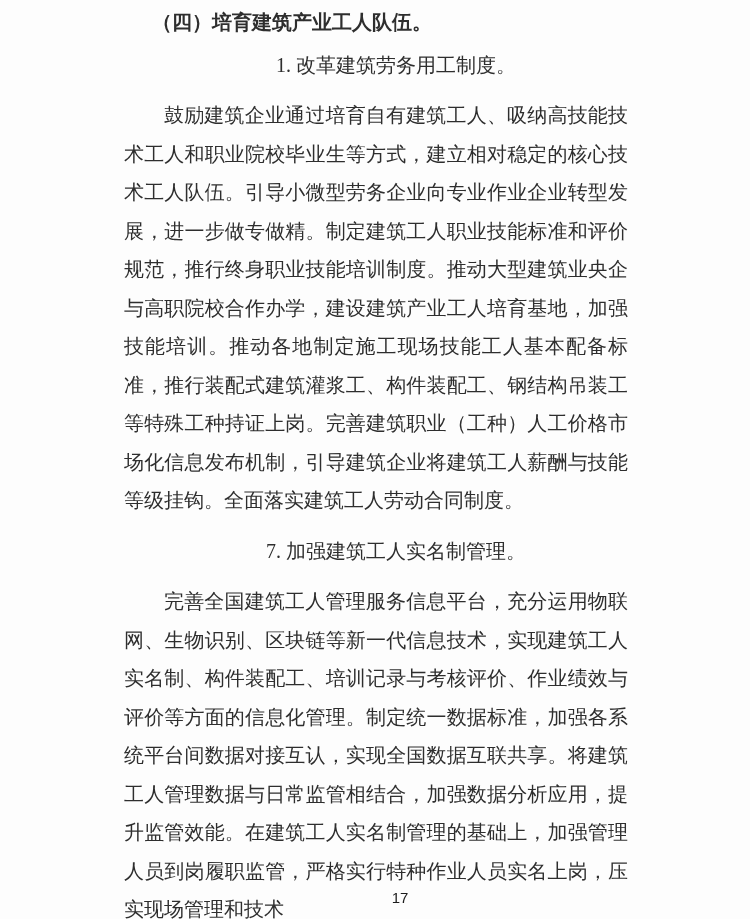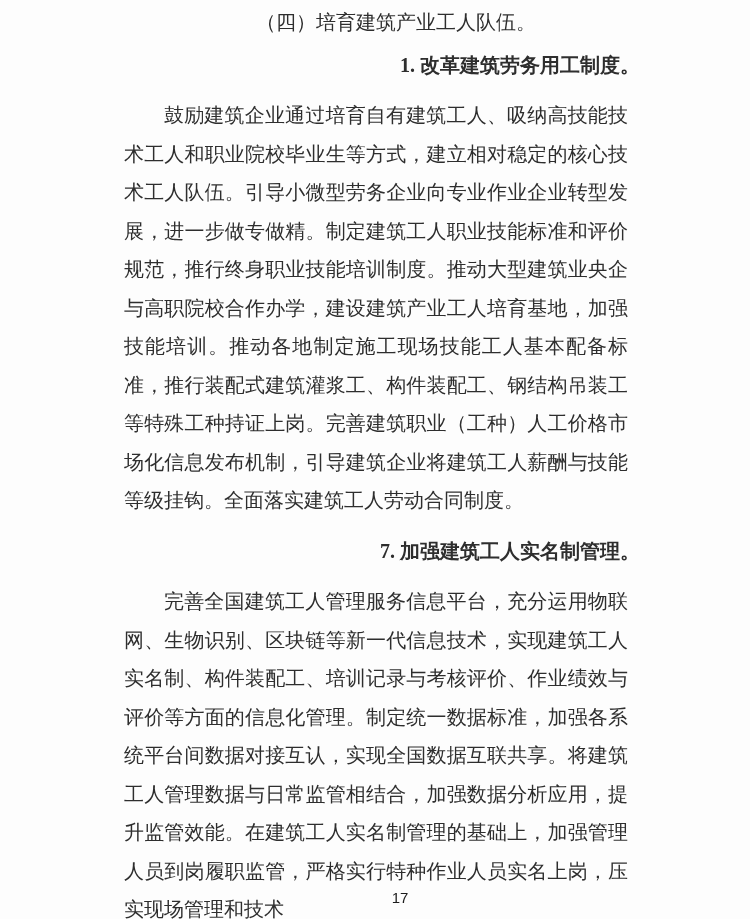--- a/index.html
+++ b/index.html
@@ -19,30 +19,30 @@
   .content {
     position: absolute;
     left: 112px;
     top: 3px;
     width: 528px;
     font-size: 20px;
     line-height: 38.5px;
     text-align: justify;
   }
   .heading-l1 {
+    font-weight: bold;
+    text-indent: 2em;
+    margin: 0 0 4px 0;
+    text-align: left;
+  }
+  .heading-l2 {
     font-weight: normal;
     text-indent: 2em;
-    margin: 0 0 4px 0;
+    margin: 0 0 2px 0;
     text-align: center;
-  }
-  .heading-l2 {
-    font-weight: bold;
-    text-indent: 2em;
-    margin: 0 0 2px 0;
-    text-align: right;
   }
   .para {
     text-indent: 2em;
     margin: 12px;
   }
   .footer {
     position: absolute;
     left: 0;
     top: 889px;
     width: 744px; 

